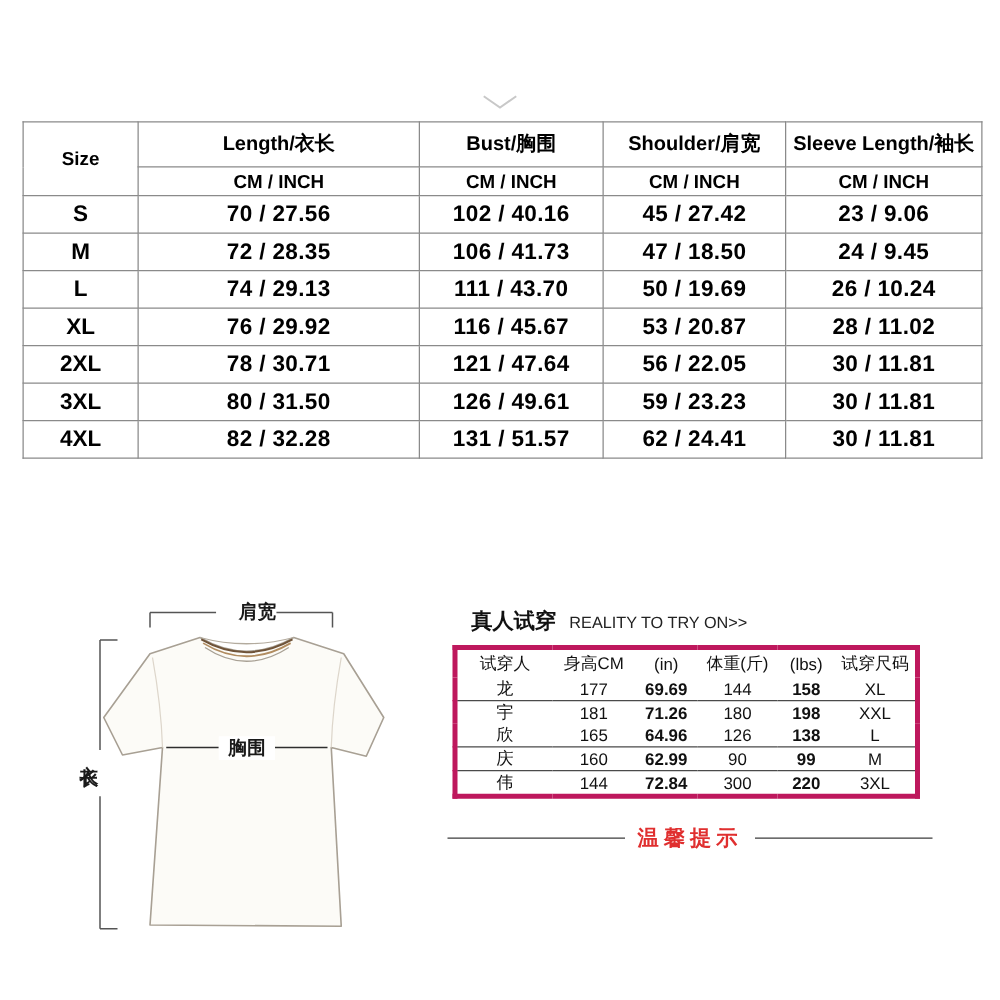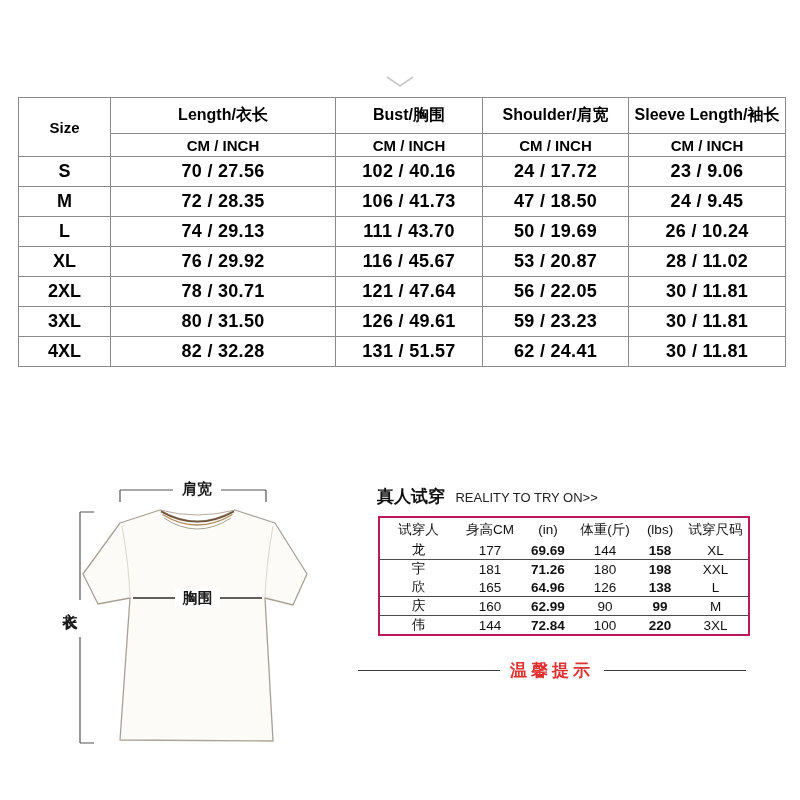--- a/index.html
+++ b/index.html
@@ -25,31 +25,31 @@
   .size-table tbody tr{height:30px;}
   .size-table th.col-head{font-size:16px;}
   .size-table th.size-head{font-size:15px;}
   .size-table th.unit-head{font-size:15px;}
   .size-table td.size-cell{font-size:18px;}
   .size-table td.val-cell{font-size:18px;letter-spacing:.3px;}
   
   .diagram{position:absolute;left:25px;top:470px;width:345px;height:305px;}
   .diagram svg{position:absolute;left:0;top:0;}
   .dim-label{position:absolute;font-size:15px;font-weight:700;color:#1a1a1a;text-align:center;background:#fff;}
-  .dim-label.shoulder{left:148px;top:10px;width:48px;}
+  .dim-label.shoulder{left:148px;top:10px;width:48px;text-align:right;}
   .dim-label.bust{left:150px;top:119px;width:45px;}
   .dim-label.length{
     left:38px;top:130px;writing-mode:vertical-rl;text-orientation:upright;
     letter-spacing:3px;line-height:1;
   }
   
   .tryon-title{position:absolute;left:377px;top:485px;white-space:nowrap;}
   .tryon-title .cn{font-size:17px;font-weight:700;color:#111;}
   .tryon-title .en{font-size:13px;font-weight:500;color:#222;margin-left:6px;}
-  .tryon-table{position:absolute;left:378px;top:516px;width:370px;border:2px solid #be185d;}
+  .tryon-table{position:absolute;left:362px;top:516px;width:370px;border:4px solid #be185d;}
   .tryon-table th,.tryon-table td{
     padding:0;text-align:center;vertical-align:middle;font-weight:400;color:#111;
   }
   .tryon-table thead tr{height:24px;}
   .tryon-table thead th{font-size:13.5px;font-weight:400;}
   .tryon-table tbody tr{height:18px;}
   .tryon-table tbody td{font-size:13.5px;}
   .tryon-table tbody td.b{font-weight:700;}
   .tryon-table tr.rule td{border-bottom:1px solid #4a4a4a;}
   
@@ -97,21 +97,21 @@
         <th class="unit-head">CM / INCH</th>
         <th class="unit-head">CM / INCH</th>
         <th class="unit-head">CM / INCH</th>
       </tr>
     </thead>
     <tbody>
       <tr>
         <td class="size-cell">S</td>
         <td class="val-cell">70 / 27.56</td>
         <td class="val-cell">102 / 40.16</td>
-        <td class="val-cell">24 / 17.72</td>
+        <td class="val-cell">45 / 27.42</td>
         <td class="val-cell">23 / 9.06</td>
       </tr>
       <tr>
         <td class="size-cell">M</td>
         <td class="val-cell">72 / 28.35</td>
         <td class="val-cell">106 / 41.73</td>
         <td class="val-cell">47 / 18.50</td>
         <td class="val-cell">24 / 9.45</td>
       </tr>
       <tr>
@@ -230,21 +230,21 @@
         <td>160</td>
         <td class="b">62.99</td>
         <td>90</td>
         <td class="b">99</td>
         <td>M</td>
       </tr>
       <tr>
         <td>伟</td>
         <td>144</td>
         <td class="b">72.84</td>
-        <td>100</td>
+        <td>300</td>
         <td class="b">220</td>
         <td>3XL</td>
       </tr>
     </tbody>
   </table>
 
   <div class="tips-divider">
     <div class="line"></div>
     <div class="tip-title">温馨提示</div>
     <div class="line"></div>

